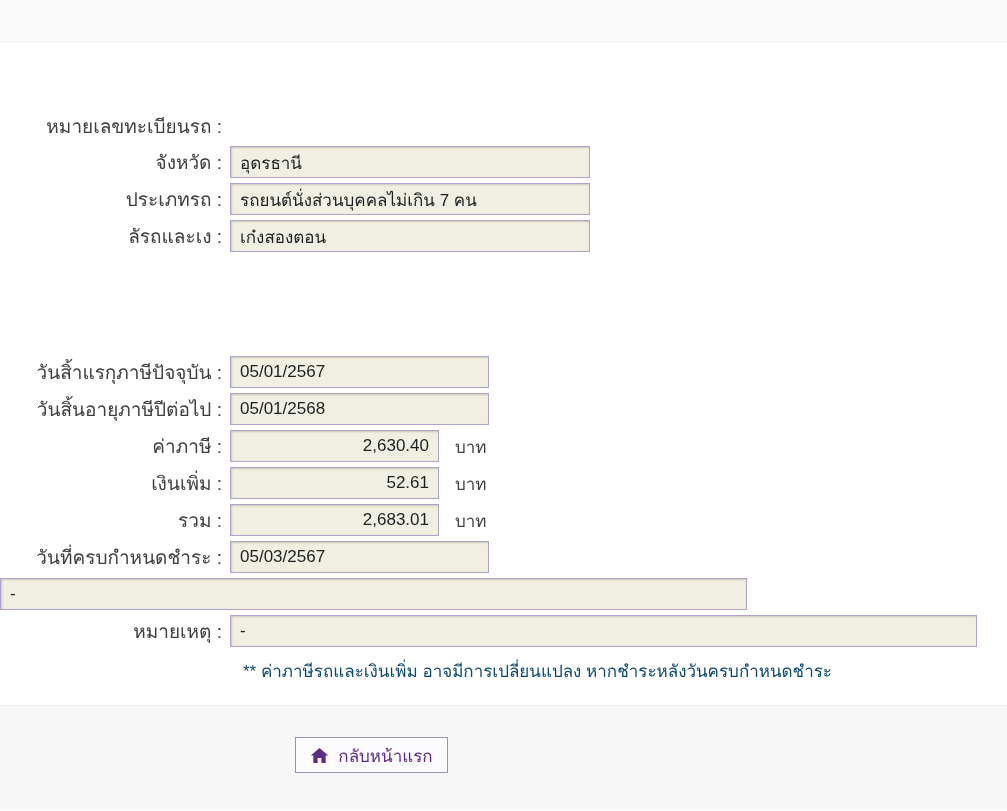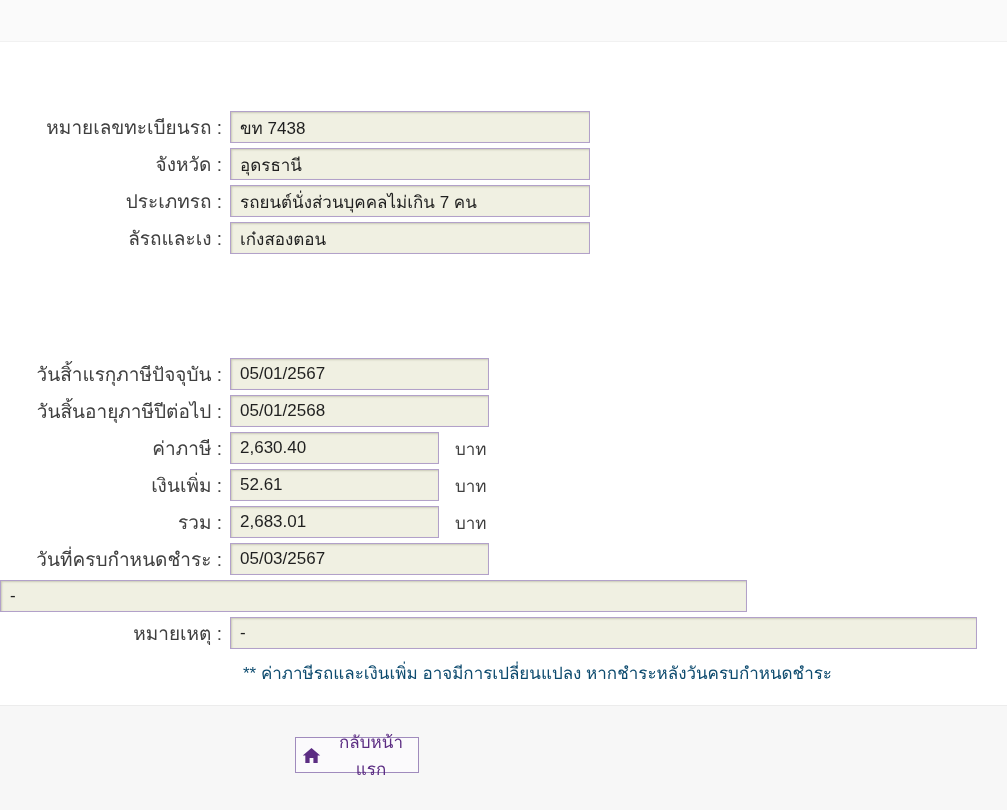--- a/index.html
+++ b/index.html
@@ -40,21 +40,21 @@
     border:1px solid #b2a1c9;
     box-shadow: inset 1px 1px 2px rgba(100,100,70,0.28);
     font-size:17px;
     font-family:inherit;
     color:#1f1f1f;
     padding:0 9px;
     outline:none;
   }
   .w-std    { width:360px; }
   .w-date   { width:259px; }
-  .w-amount { width:209px; text-align:left; }
+  .w-amount { width:209px; text-align:right; }
   .w-wide   { width:747px; }
   .unit {
     margin-left:16px;
     font-size:17px;
     color:#3f3f3f;
   }
   .section-gap { height:99px; }
   .warning {
     margin:10px 12px 0 243px;
     font-size:17px;
@@ -65,41 +65,40 @@
     height:105px;
     background:#f7f7f7;
     border-top:1px solid #ececec;
   }
   .home-btn {
     display:inline-flex;
     align-items:center;
     justify-content:center;
     gap:9px;
     margin:31px 0 0 295px;
-    width:124px;
+    width:153px;
     height:36px;
     background:#fbfafc;
     border:1px solid #a08bbd;
     color:#5c2d83;
     font-size:17px;
     font-family:inherit;
     cursor:pointer;
   }
   .home-icon { display:inline-flex; }
 </style>
 </head>
 <body>
 
 <div class="topbar"></div>
 
 <div class="content">
 
   <div class="form-row">
     <div class="form-label">หมายเลขทะเบียนรถ :</div>
-    <input class="field w-std" readonly="" value="ขท 7438" style="">
   </div>
   <div class="form-row">
     <div class="form-label">จังหวัด :</div>
     <input class="field w-std" readonly="" value="อุดรธานี" style="">
   </div>
   <div class="form-row">
     <div class="form-label">ประเภทรถ :</div>
     <input class="field w-std" readonly="" value="รถยนต์นั่งส่วนบุคคลไม่เกิน 7 คน" style="">
   </div>
   <div class="form-row">

